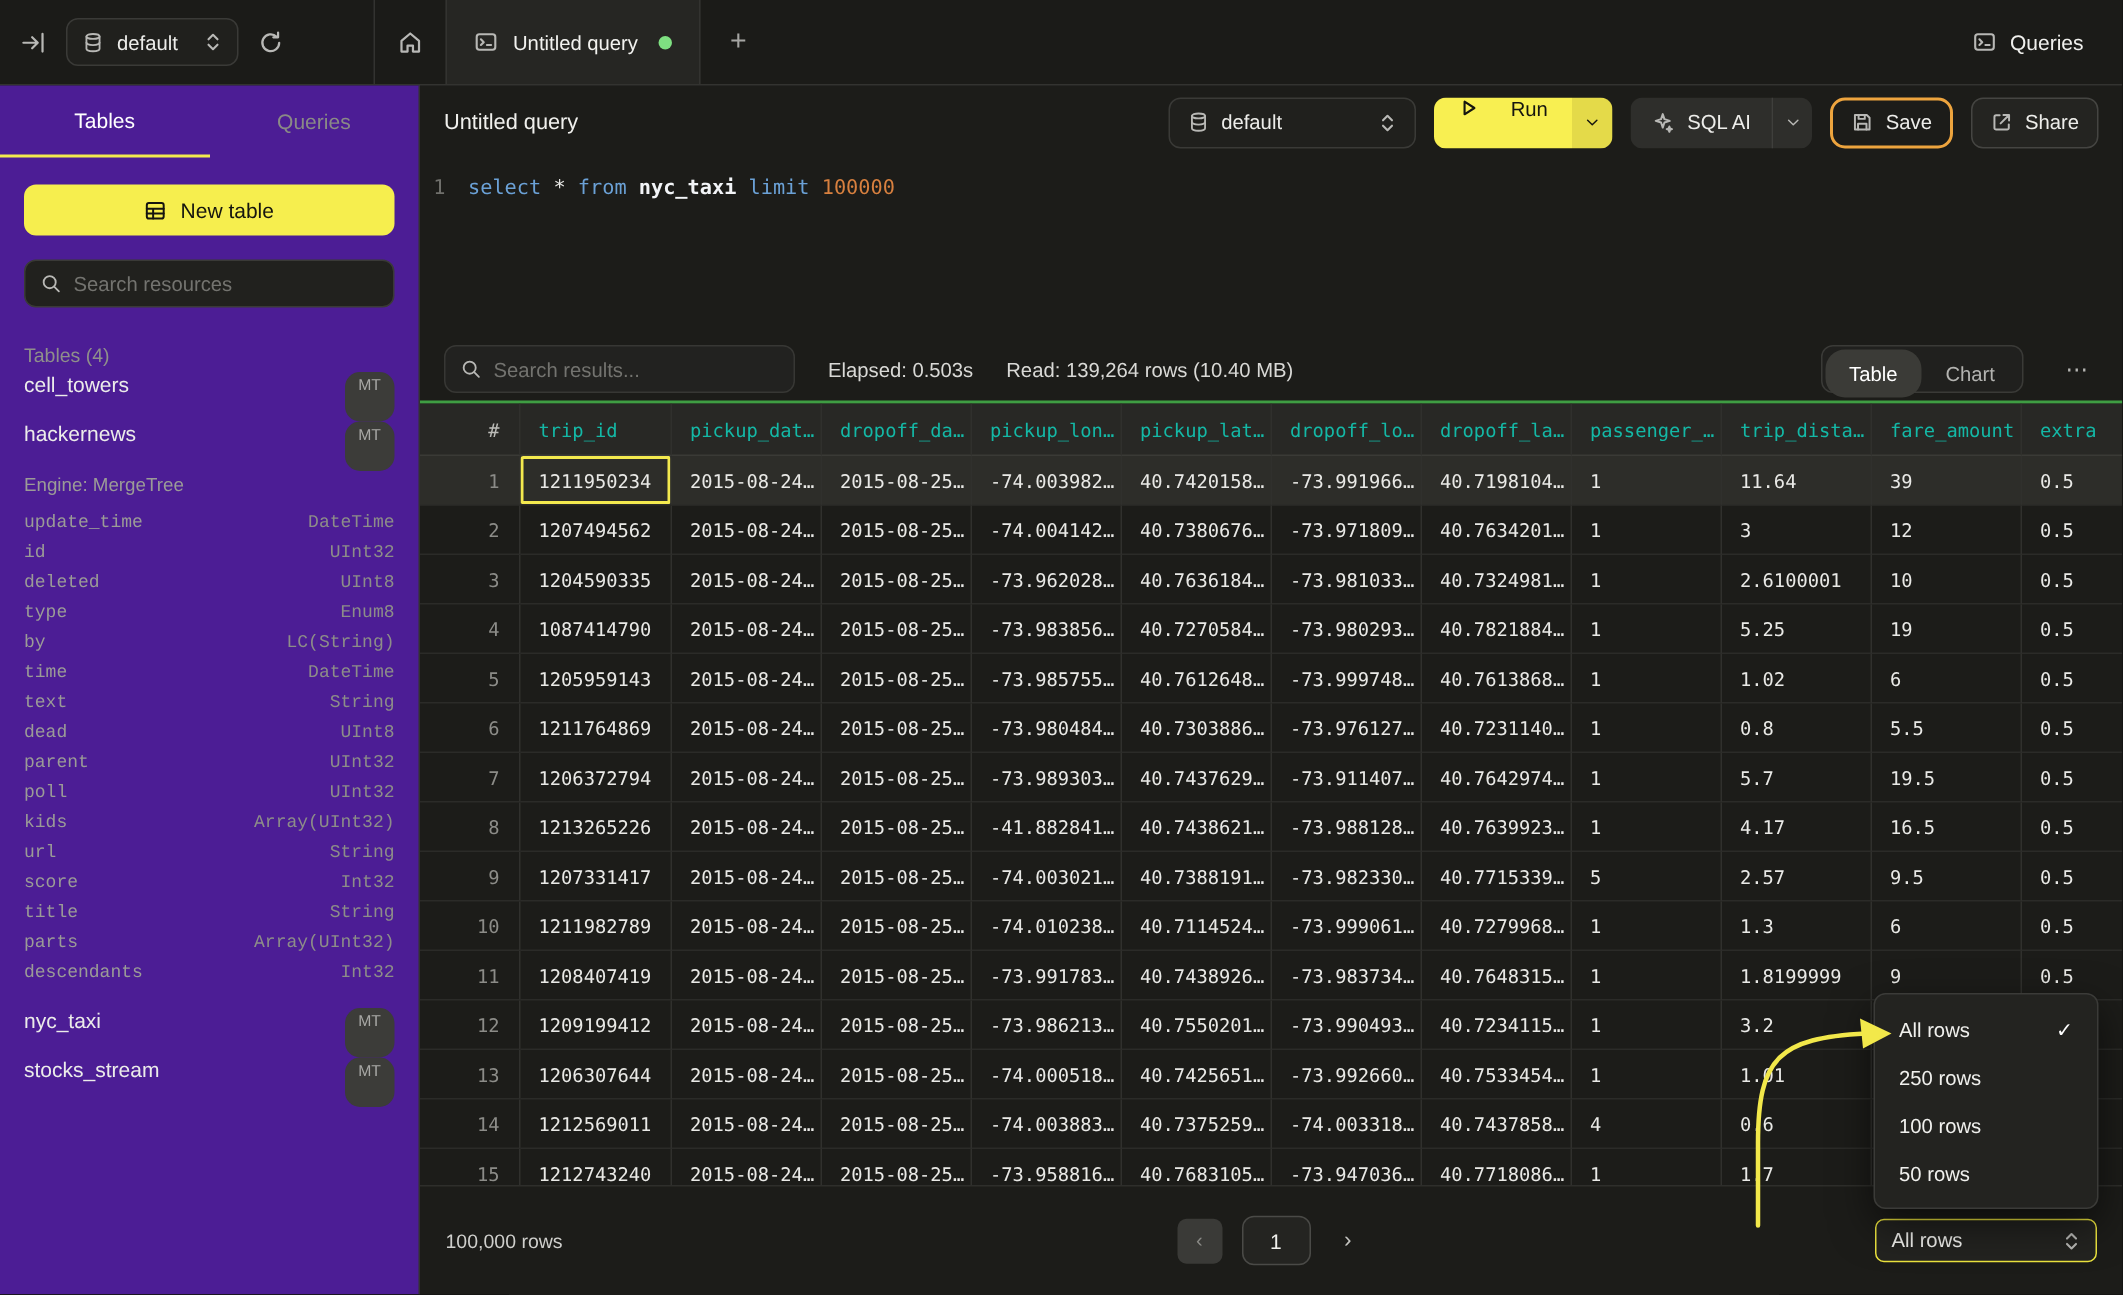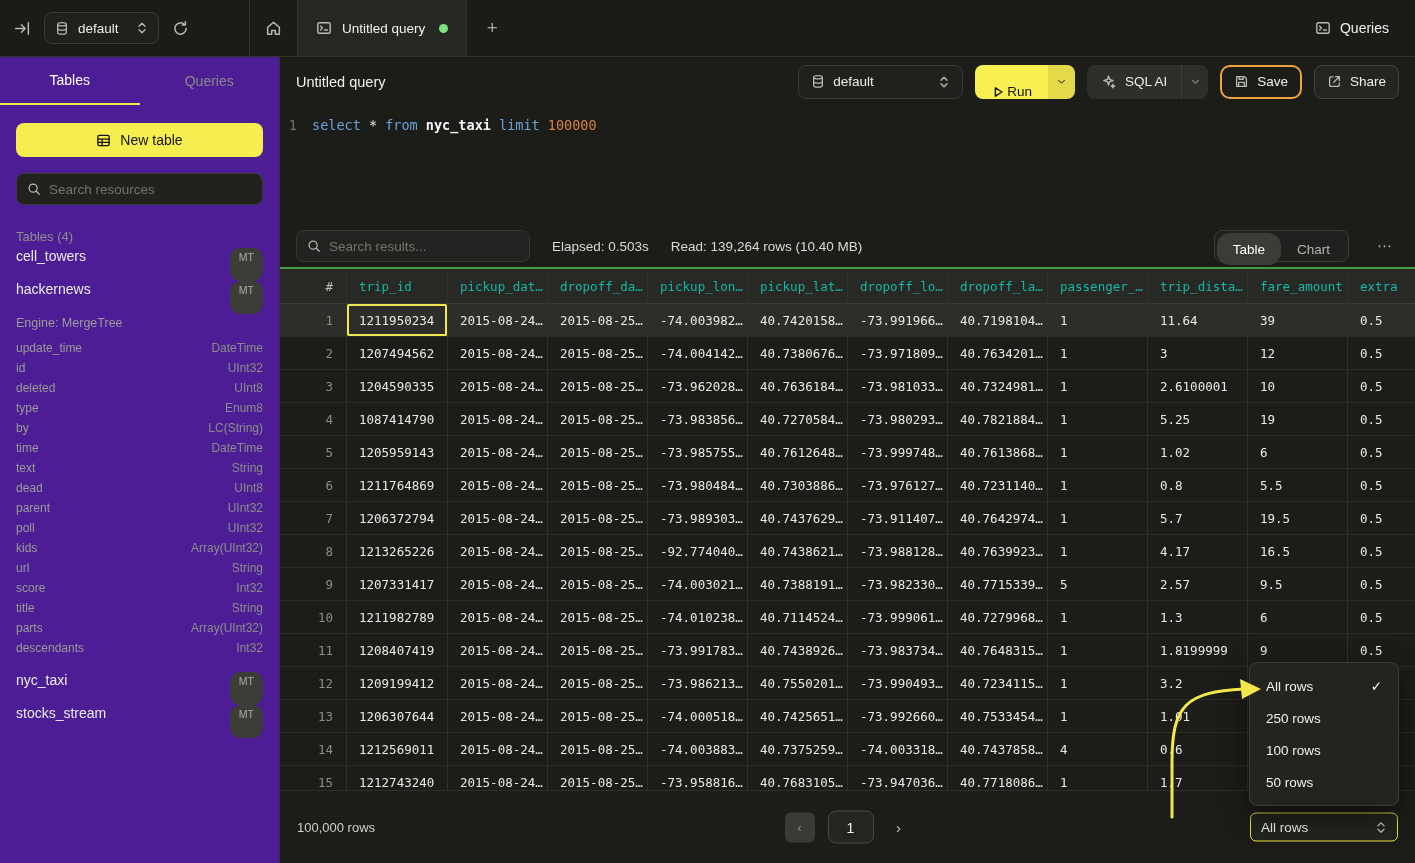--- a/index.html
+++ b/index.html
@@ -44,32 +44,32 @@
   .sb-search{margin:16px 16px 0;height:32px;border:1px solid var(--border2);border-radius:8px;background:#21211e;
      display:flex;align-items:center;gap:8px;padding:0 10px}
   .sb-search input,.res-search input{background:transparent;border:none;outline:none;color:#d8d8d5;font-family:inherit;font-size:13.5px;width:100%}
   .sb-search input::placeholder,.res-search input::placeholder{color:#73736f}
   .section-label{margin:24px 16px 4px;color:#8f8f8b;font-size:13px}
   .tbl-row{height:33px;display:flex;justify-content:space-between;padding:0 16px;cursor:pointer}
   .tbl-name{font-size:14px;color:#ececea}
   .mt-badge{background:#3c3c39;color:#a9a9a6;font-size:10.5px;padding:3px 9px;border-radius:10px}
   .tbl-engine{padding:2px 16px 8px;color:#9b9b97;font-size:12.5px}
   .col-row{display:flex;justify-content:space-between;align-items:center;height:20px;padding:0 16px;
-     font-family:Liberation Sans, sans-serif;font-size:12px;color:#9b9b97}
+     font-family:Liberation Mono, monospace;font-size:12px;color:#9b9b97}
   .col-type{color:#8d8d89}
 
   
   .qhead{height:49px;display:flex;align-items:center;padding:0 16px;gap:12px}
   .qtitle{font-size:14.5px;color:#f0f0ed;margin-right:auto}
   .btn{display:flex;align-items:center;gap:8px;height:34px;border-radius:8px;padding:0 12px;
      background:#242421;border:1px solid transparent;color:#ededea;font-size:13.5px;cursor:pointer;font-family:inherit}
   .btn-db{border-color:var(--border2);background:#20201d;width:165px;justify-content:flex-start}
   .btn-db .updown{margin-left:auto}
   .split{display:flex;align-items:stretch;border-radius:8px;overflow:hidden;height:34px;cursor:pointer}
-  .run-main{display:flex;align-items:flex-end;gap:2px;background:#f8ef51;color:#15150f;padding:0 16px;font-size:13.5px}
+  .run-main{display:flex;align-items:flex-start;gap:21px;background:#f8ef51;color:#15150f;padding:0 16px;font-size:13.5px}
   .run-main .ic{stroke:#15150f;stroke-width:1.6}
   .run-caret{display:flex;align-items:center;justify-content:center;background:#e4da49;width:27px}
   .run-caret .ic{stroke:#15150f}
   .ai-main{display:flex;align-items:center;gap:9px;background:#2e2e2b;color:#ededea;padding:0 14px}
   .ai-caret{display:flex;align-items:center;justify-content:center;background:#2e2e2b;border-left:1px solid #3f3f3c;width:27px}
   .btn-save{border:2px solid var(--save-orange);border-radius:10px;background:transparent}
   .btn-share{border:1px solid #454542;background:#242421}
 
   
   .editor{height:119px;padding-top:11px;font-family:var(--mono);font-size:13.5px;display:flex}
@@ -503,21 +503,21 @@
               <div class="cell">1</div>
               <div class="cell">5.7</div>
               <div class="cell">19.5</div>
               <div class="cell">0.5</div>
             </div>
             <div class="trow">
               <div class="cell idx">8</div>
               <div class="cell">1213265226</div>
               <div class="cell">2015-08-24…</div>
               <div class="cell">2015-08-25…</div>
-              <div class="cell">-92.774040…</div>
+              <div class="cell">-41.882841…</div>
               <div class="cell">40.7438621…</div>
               <div class="cell">-73.988128…</div>
               <div class="cell">40.7639923…</div>
               <div class="cell">1</div>
               <div class="cell">4.17</div>
               <div class="cell">16.5</div>
               <div class="cell">0.5</div>
             </div>
             <div class="trow">
               <div class="cell idx">9</div>

